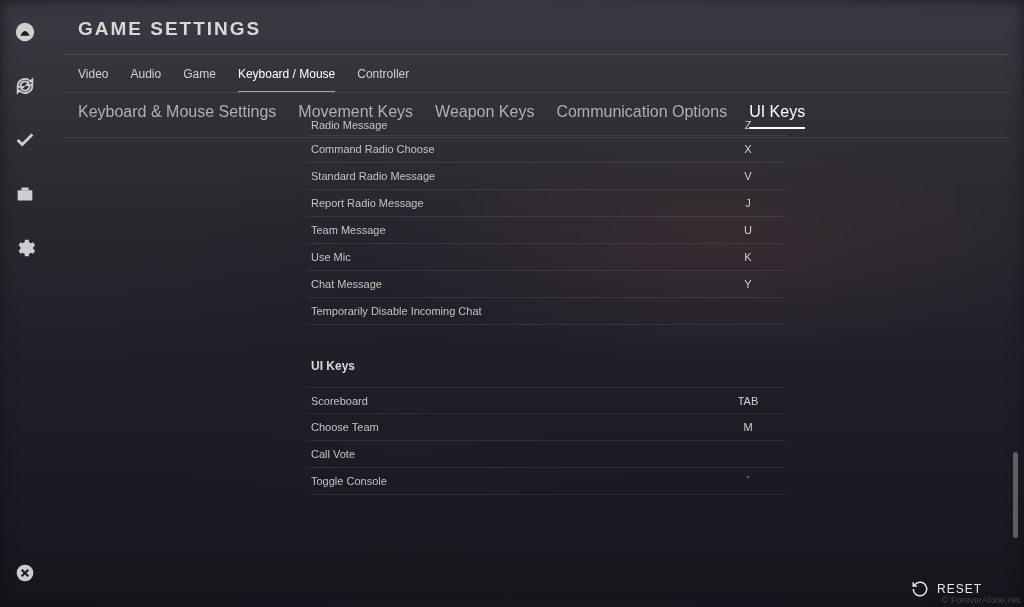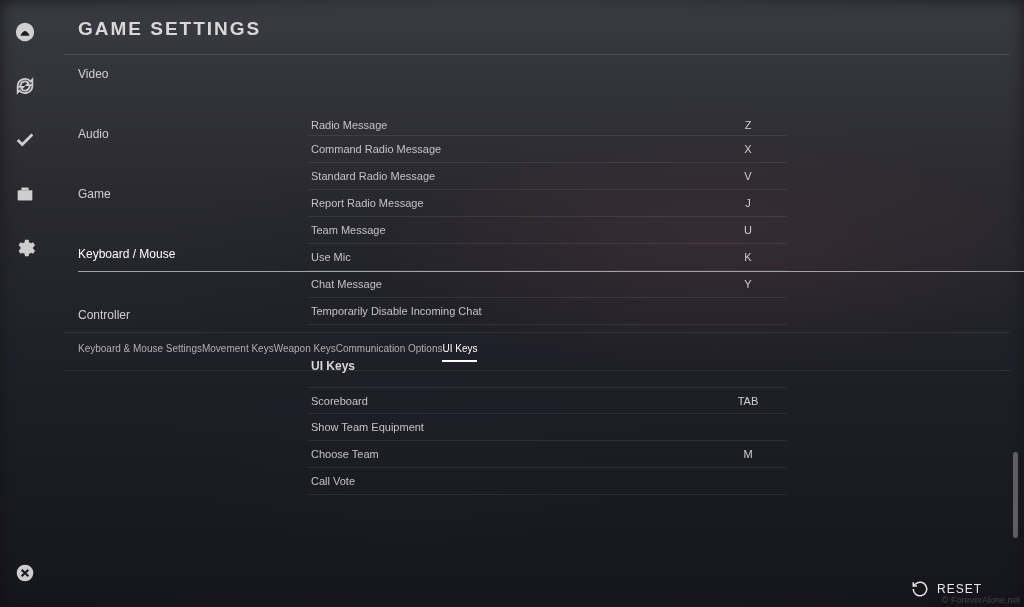--- a/index.html
+++ b/index.html
@@ -36,29 +36,29 @@
   position: absolute; left: 50px; right: 0; top: 0; bottom: 0;
   z-index: 5;
 }
 .page-title {
   font-size: 19px; font-weight: 600; letter-spacing: 2px;
   color: #d8d8d8; padding: 18px 0 14px 28px;
   font-family: Arial, sans-serif;
 }
 .divider { height: 1px; background: rgba(255,255,255,0.12); margin: 0 14px 0 14px; }
 .tabs-primary {
-  display: flex; gap: 36px; padding: 12px 0 0 28px;
-  font-size: 12px; color: #d0d0d0; flex-direction: column;
+  display: flex; gap: 22px; padding: 12px 0 0 28px;
+  font-size: 12px; color: #d0d0d0;
 }
 .tabs-primary .tab { padding-bottom: 10px; cursor: pointer; }
 .tabs-primary .tab.active { color: #fff; border-bottom: 1px solid #a3a3a3; }
 .divider2 { height: 1px; background: rgba(255,255,255,0.08); margin: 0 14px 0 14px; }
 .tabs-secondary {
-  display: flex; padding: 10px 0 8px 28px;
-  font-size: 10px; color: #b0b0b0;
+  display: flex; gap: 22px; padding: 10px 0 8px 28px;
+  font-size: 16px; color: #b0b0b0;
 }
 .tabs-secondary .subtab { cursor: pointer; padding-bottom: 6px; }
 .tabs-secondary .subtab.active { color: #fff; border-bottom: 2px solid #fff; }
 .content {
   position: absolute; left: 50px; right: 0; top: 118px; bottom: 44px;
   overflow: hidden;
   z-index: 5;
 }
 .settings-list {
   width: 480px; margin-left: 257px;
@@ -162,21 +162,21 @@
 </div>
 
 <div class="content">
   <div class="settings-list">
     <div id="comm-rows">
         <div class="row" style="height: 18px; align-items: flex-end; padding-bottom: 4px;">
           <span>Radio Message</span>
           <span class="keybind">Z</span>
         </div>
         <div class="row">
-          <span>Command Radio Message</span>
+          <span>Command Radio Choose</span>
           <span class="keybind">X</span>
         </div>
         <div class="row">
           <span>Standard Radio Message</span>
           <span class="keybind">V</span>
         </div>
         <div class="row">
           <span>Report Radio Message</span>
           <span class="keybind">J</span>
         </div>
@@ -197,30 +197,30 @@
           <span class="keybind"></span>
         </div>
       </div>
     <div class="section-header">UI Keys</div>
     <div id="ui-rows">
         <div class="row first-cut">
           <span>Scoreboard</span>
           <span class="keybind">TAB</span>
         </div>
         <div class="row">
-          <span>Show Team Equipment</span>
-          <span class="keybind"></span>
-        </div>
-        <div class="row">
           <span>Choose Team</span>
           <span class="keybind">M</span>
         </div>
         <div class="row">
           <span>Call Vote</span>
           <span class="keybind"></span>
+        </div>
+        <div class="row">
+          <span>Toggle Console</span>
+          <span class="keybind">`</span>
         </div>
       </div>
   </div>
 </div>
 
 <div class="scrollbar-fake"></div>
 
 <div class="footer">
   <div class="reset-btn">
     <svg viewBox="0 0 24 24" fill="none" stroke="#e8e8e8" stroke-width="2">

